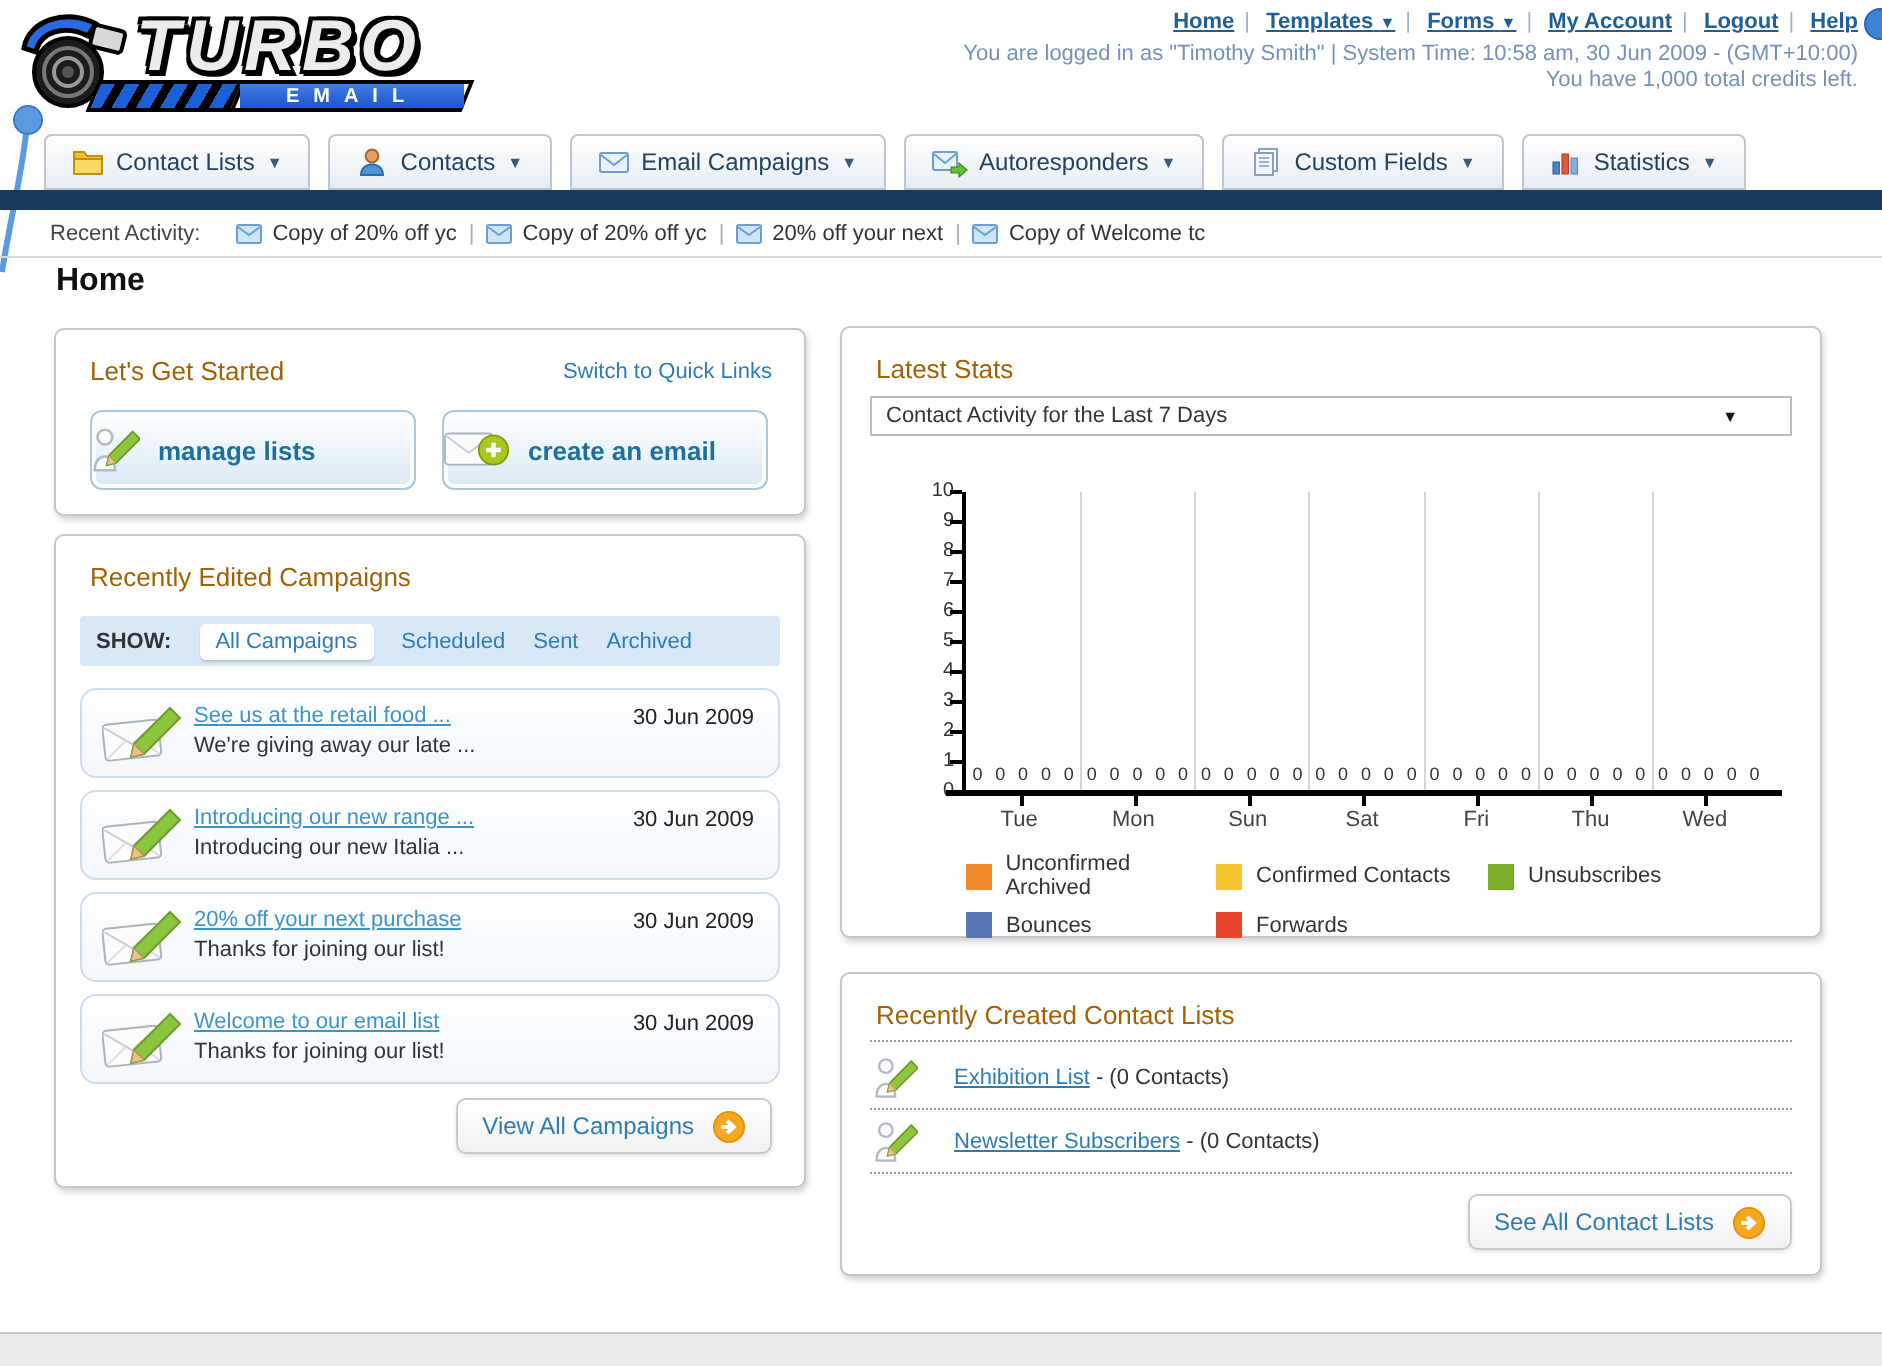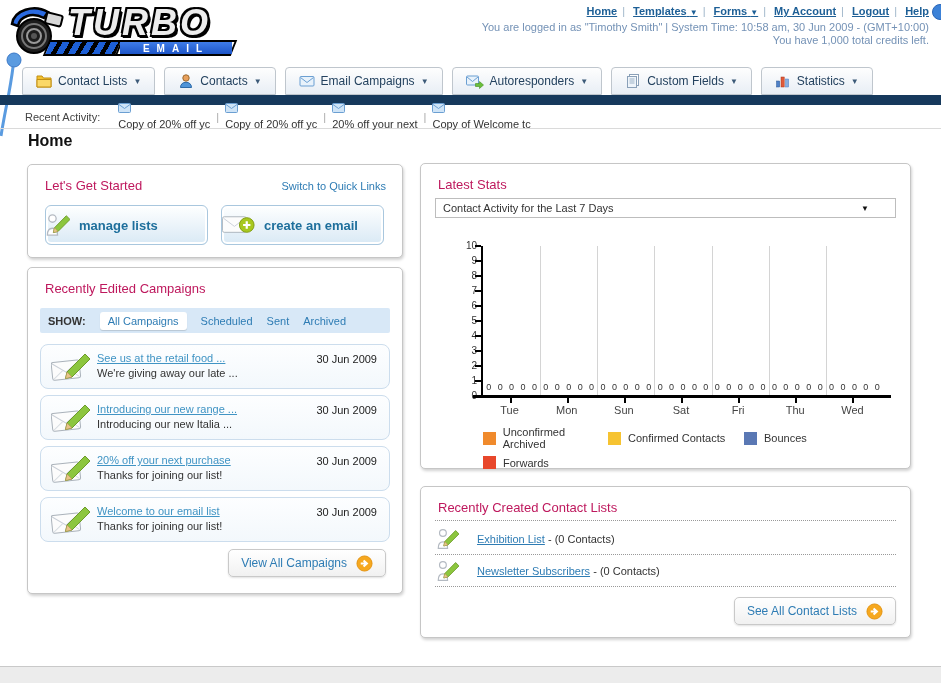--- a/index.html
+++ b/index.html
@@ -24,27 +24,27 @@
   
   .nav { position:absolute; left:22px; top:67px; display:flex; gap:9px; }
   .nav-tab { height:28px; display:flex; align-items:center; gap:6px; padding:0 13px; border:1px solid #bfc6cd; border-radius:4px 4px 0 0;
     background:linear-gradient(#fefefe,#e8eef5); font-size:12px; color:#24425f; cursor:pointer; white-space:nowrap; }
   .nav-tab .arr { font-size:8px; color:#3c5a78; }
   .navy-bar { position:absolute; left:0; top:95px; width:941px; height:10px; background:#16395c; }
 
   
   .recent-bar { position:absolute; left:0; top:105px; width:941px; height:24px; border-bottom:1px solid #dadada; display:flex; align-items:center; font-size:11px; color:#444; padding-left:25px; }
   .recent-bar .ra-label { margin-right:18px; }
-  .ra-item { display:flex; gap:5px; color:#333; cursor:pointer;flex-direction:column; }
+  .ra-item { display:flex; align-items:center; gap:5px; color:#333; cursor:pointer; }
   .ra-sep { color:#aaa; margin:0 6px; }
 
   
   .page-title { position:absolute; left:28px; top:132px; font-size:16px; font-weight:bold; color:#111; }
   .panel { position:absolute; background:#fff; border:1px solid #c6c6c6; border-radius:5px; box-shadow:1px 2px 3px rgba(0,0,0,.18); }
-  .panel-title { position:absolute; left:17px; top:13px; font-size:13px; color:#be185d; }
+  .panel-title { position:absolute; left:17px; top:13px; font-size:13px; color:#a16207; }
 
   
   .p-getstarted { left:27px; top:164px; width:376px; height:94px; }
   .switch-link { position:absolute; right:16px; top:15px; font-size:11px; color:#2e7cb4; cursor:pointer; }
   .gs-btn { position:absolute; top:40px; width:163px; height:40px; border:1px solid #a9c7de; border-radius:6px;
     background:linear-gradient(#feffff,#d9e9f5); box-shadow:inset 0 0 0 2px #fff; display:flex; align-items:center; justify-content:flex-start; gap:9px;
     font-size:13px; font-weight:bold; color:#1e6f9c; cursor:pointer; }
   .gs-btn.b1 { left:17px; } .gs-btn.b2 { left:193px; }
 
   
@@ -434,20 +434,24 @@
   <div class="legend">
     <div class="legend-item">
         <span class="legend-swatch" style="background: rgb(240, 138, 44);"></span>
         <span>Unconfirmed Archived</span>
       </div>
     <div class="legend-item">
         <span class="legend-swatch" style="background: rgb(246, 195, 49);"></span>
         <span>Confirmed Contacts</span>
       </div>
     <div class="legend-item">
+        <span class="legend-swatch" style="background: rgb(124, 171, 40);"></span>
+        <span>Unsubscribes</span>
+      </div>
+    <div class="legend-item">
         <span class="legend-swatch" style="background: rgb(90, 120, 180);"></span>
         <span>Bounces</span>
       </div>
     <div class="legend-item">
         <span class="legend-swatch" style="background: rgb(232, 71, 43);"></span>
         <span>Forwards</span>
       </div>
   </div>
 </div>
 

